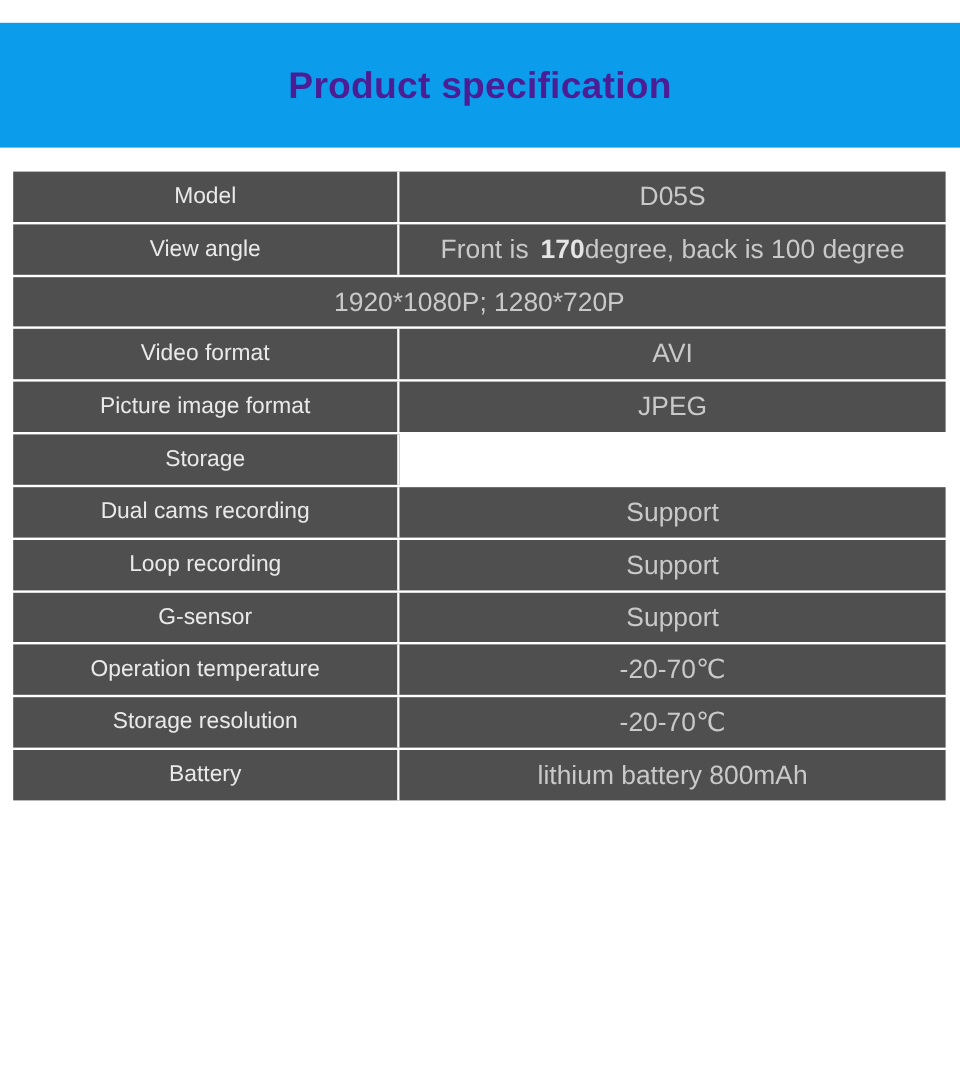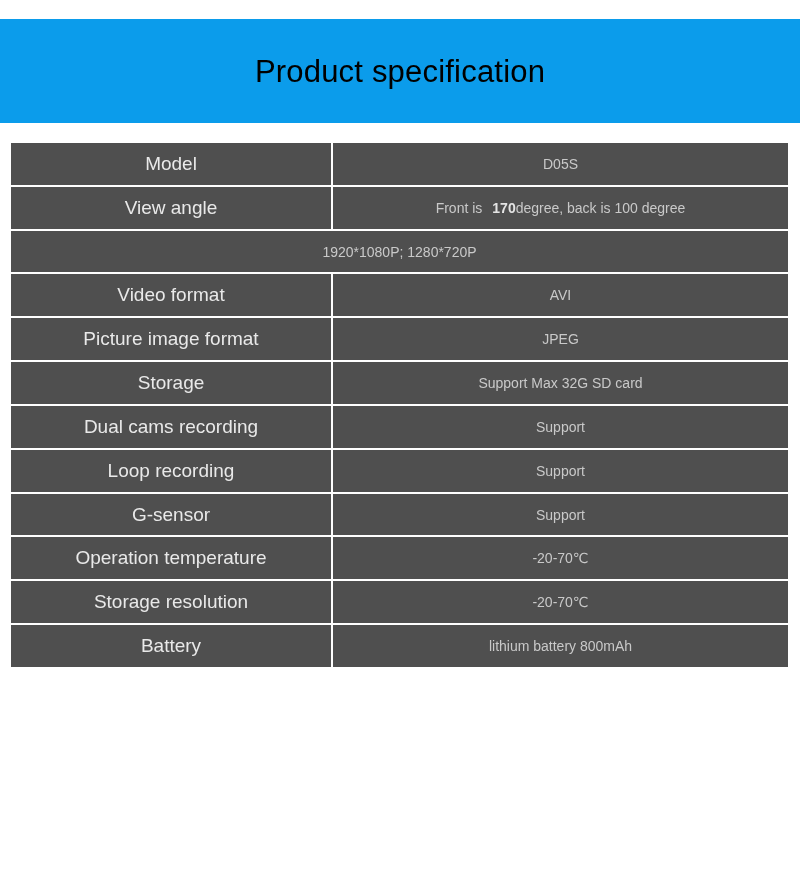--- a/index.html
+++ b/index.html
@@ -29,23 +29,23 @@
     top: 19px;
     width: 800px;
     height: 104px;
     background: #0b9ceb;
     display: flex;
     align-items: center;
     justify-content: center;
     box-sizing: border-box;
   }
   .header-title {
-    color: #000000;
+    color: #4c1d95;
     font-size: 31px;
-    font-weight: normal;
+    font-weight: bold;
     letter-spacing: 0.2px;
     line-height: 1;
     text-align: center;
     white-space: nowrap;
   }
 
   
   .spec-table {
     position: absolute;
     left: 11px;
@@ -86,21 +86,21 @@
     color: #e9e9e9;
     font-size: 19px;
     font-weight: normal;
     text-align: center;
     padding: 0 6px;
   }
 
   .cell-value {
     flex: 1 1 auto;
     color: #c9c9c9;
-    font-size: 14px;
+    font-size: 22px;
     font-weight: normal;
     text-align: left;
     padding: 0 8px;
     white-space: nowrap;
   }
 
   .cell-value .hl {
     color: #e4e4e4;
     font-weight: bold;
     padding-left: 10px;
@@ -135,21 +135,20 @@
       <div class="spec-row">
         <div class="cell cell-label">Video format</div>
         <div class="cell cell-value">AVI</div>
       </div>
       <div class="spec-row">
         <div class="cell cell-label">Picture image format</div>
         <div class="cell cell-value">JPEG</div>
       </div>
       <div class="spec-row">
         <div class="cell cell-label">Storage</div>
-        <div class="cell cell-value">Support Max 32G SD card</div>
       </div>
       <div class="spec-row">
         <div class="cell cell-label">Dual cams recording</div>
         <div class="cell cell-value">Support</div>
       </div>
       <div class="spec-row">
         <div class="cell cell-label">Loop recording</div>
         <div class="cell cell-value">Support</div>
       </div>
       <div class="spec-row">

